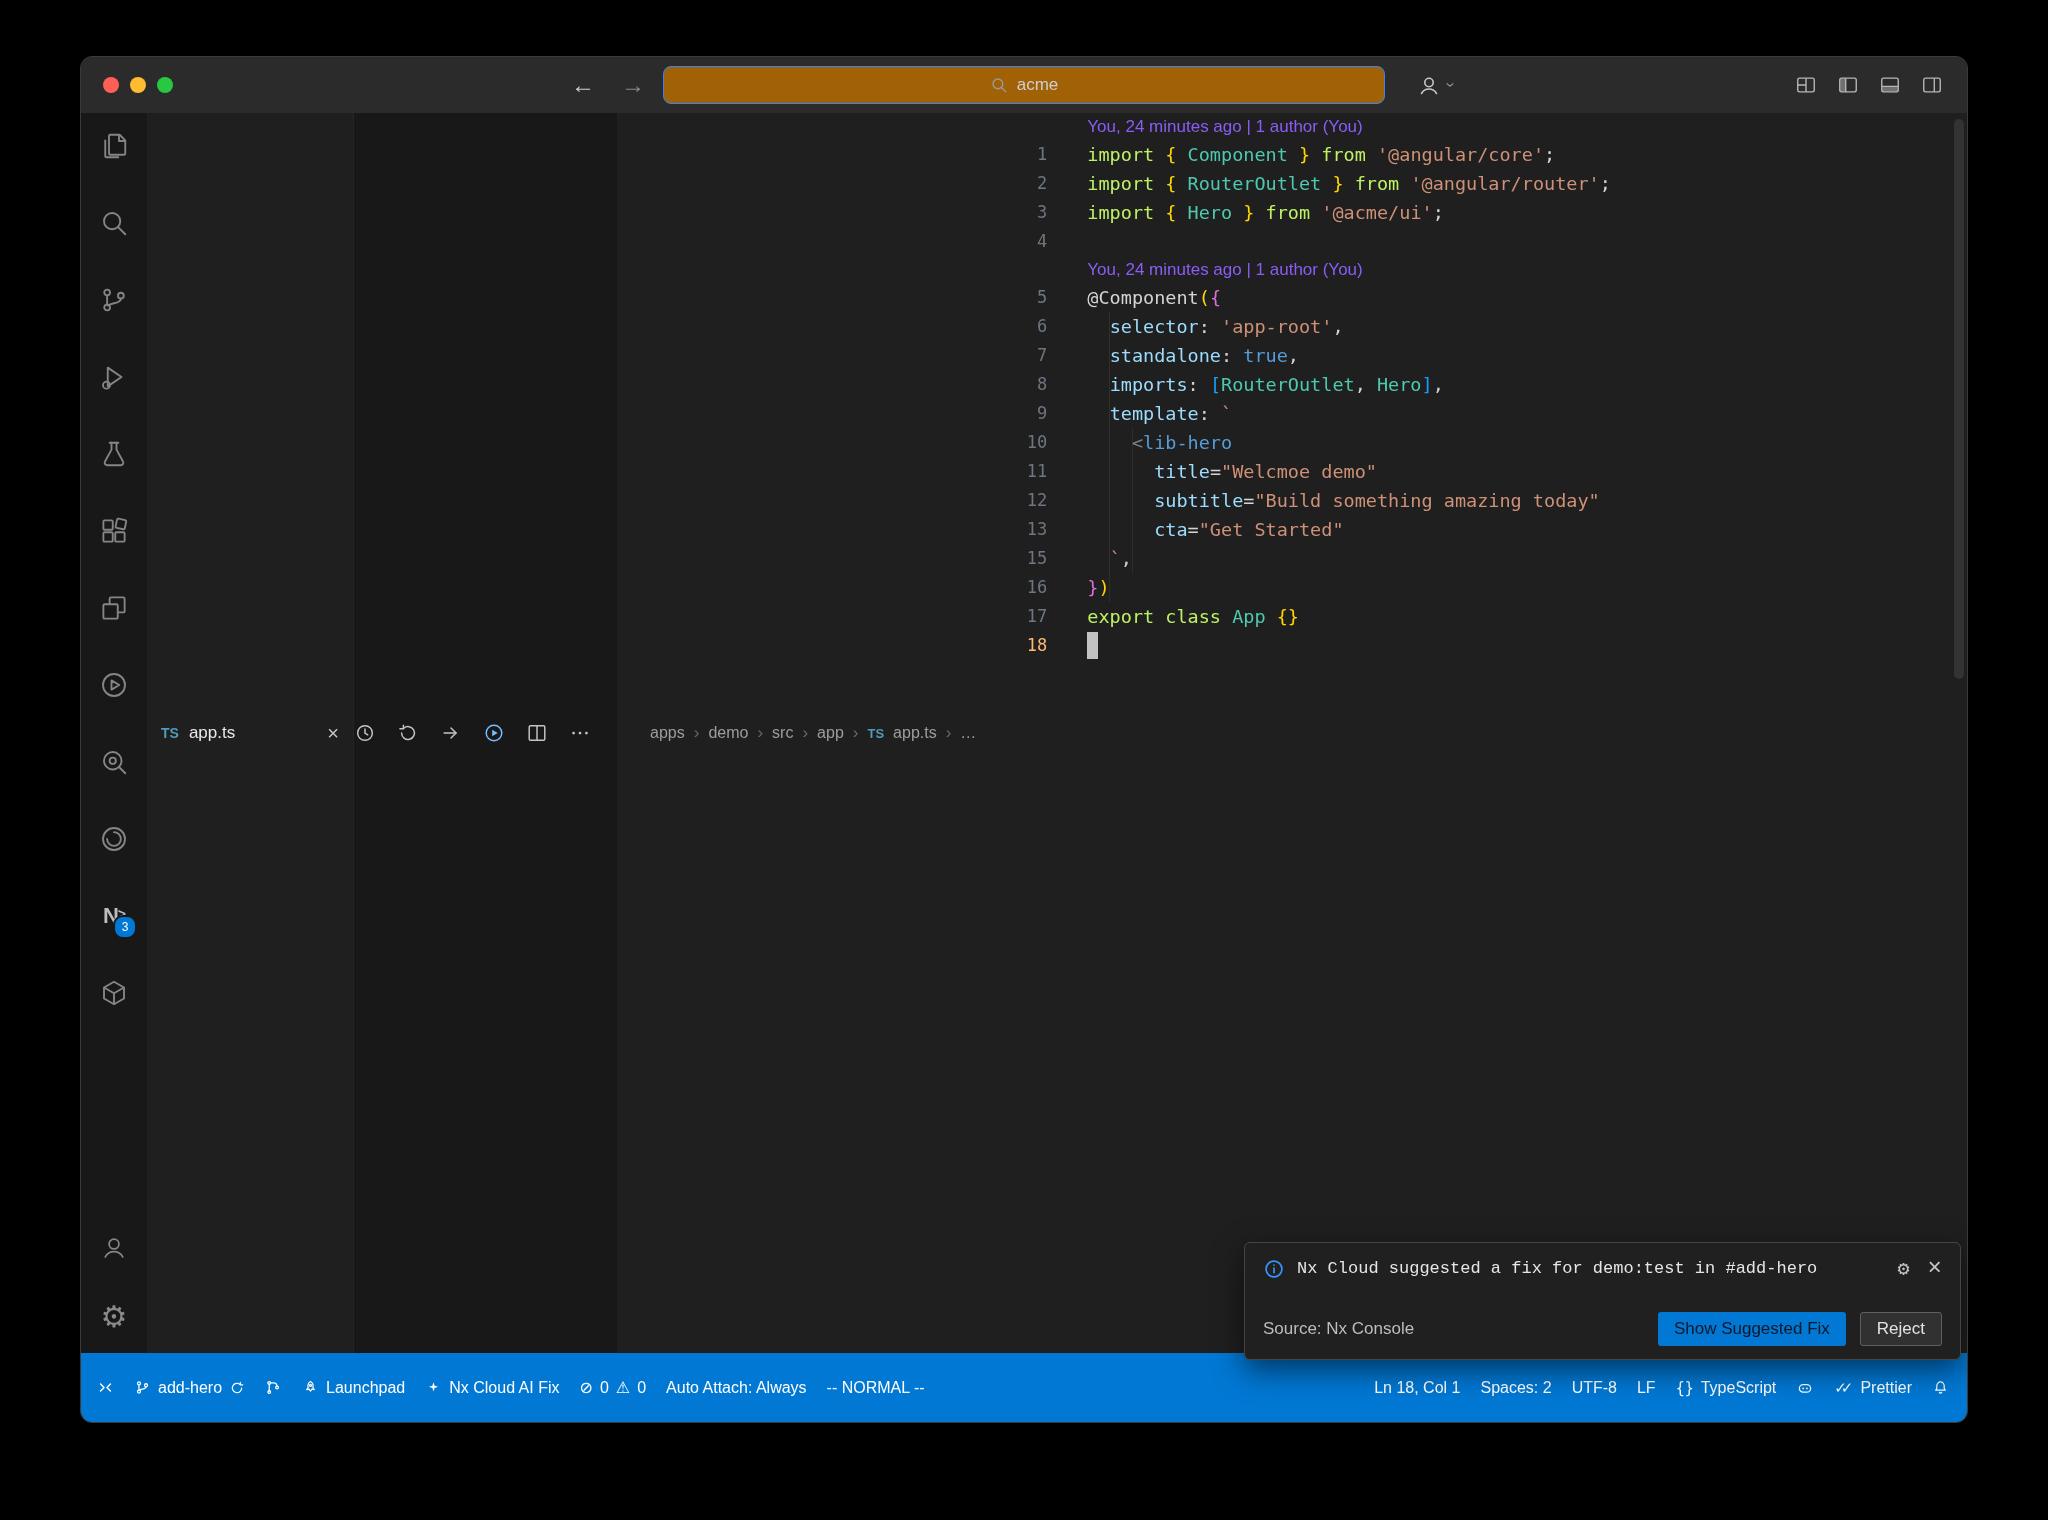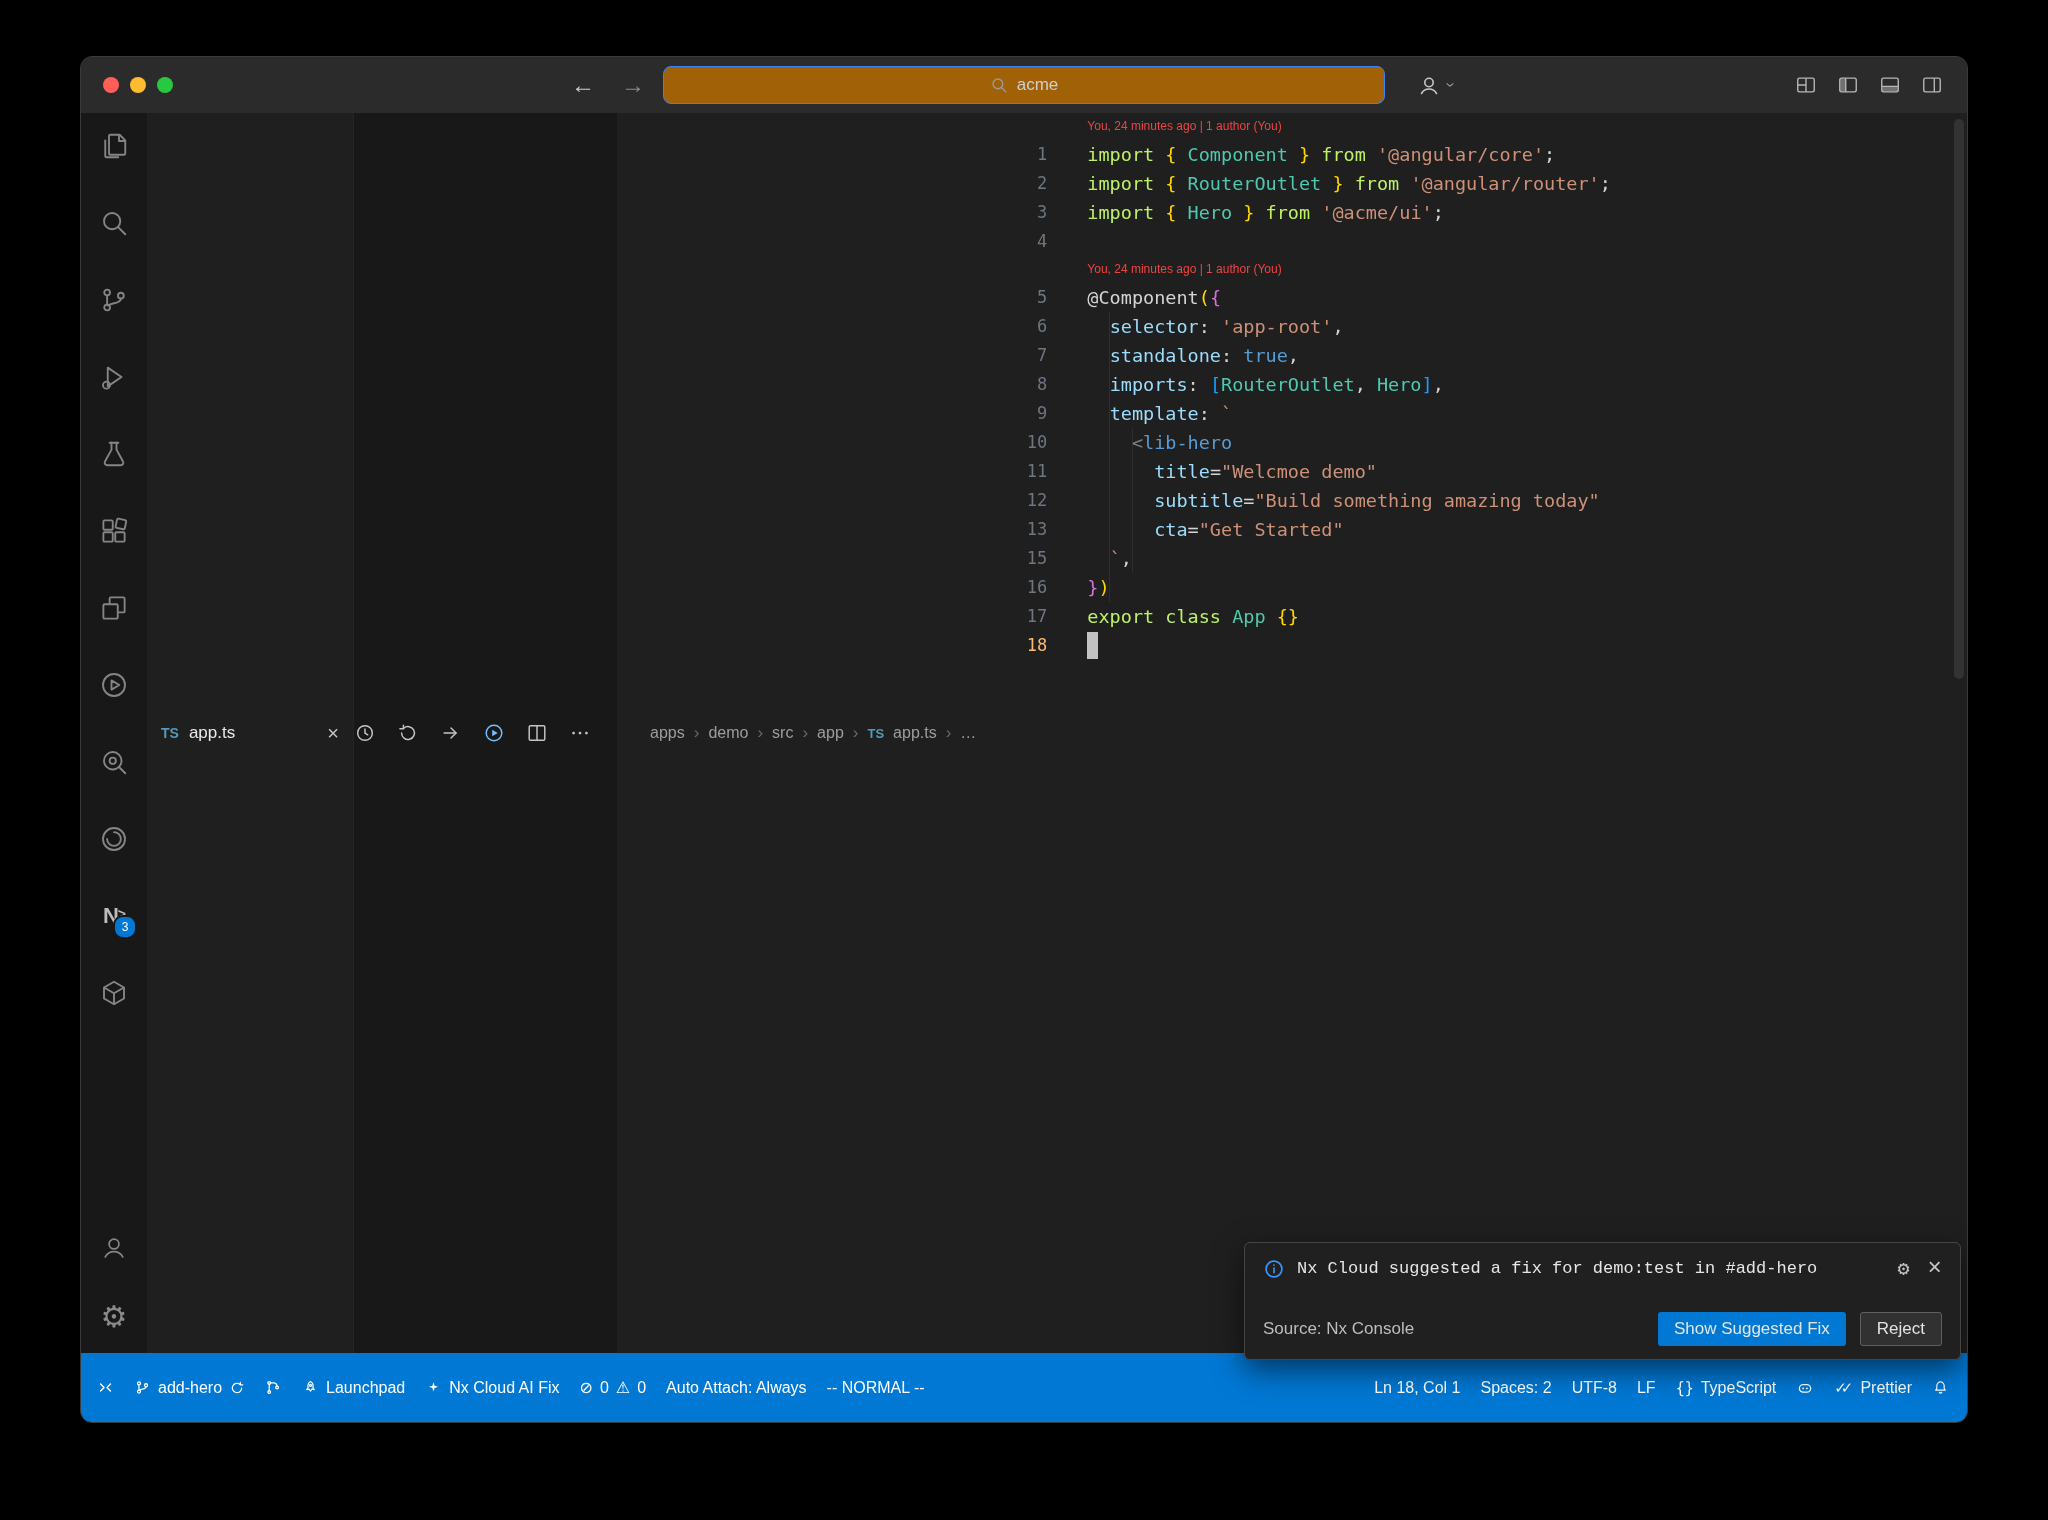--- a/index.html
+++ b/index.html
@@ -50,42 +50,42 @@
   .breadcrumb{flex:0 0 35px;display:flex;align-items:center;gap:9px;padding-left:33px;color:#9d9d9d;font-size:16px;}
   .bc-sep{color:#6a6a6a;font-size:17px;}
   .bc-ts{color:#519aba;font-weight:700;font-size:13px;}
   
   .code-area{flex:1;position:relative;overflow:hidden;font-family:"DejaVu Sans Mono", monospace;font-size:18.5px;}
   .row{display:flex;height:29px;line-height:29px;white-space:pre;}
   .row.lens{height:27px;line-height:27px;}
   .num{flex:0 0 71px;width:71px;text-align:right;color:#6e7681;font-size:17px;}
   .num.active{color:#fdba74;}
   .codeline{padding-left:40px;white-space:pre;}
-  .lens-text{padding-left:40px;color:#ef4444;font-size:12px;font-family:"Liberation Sans", sans-serif;}
+  .lens-text{padding-left:40px;color:#8b5cf6;font-size:17px;font-family:"Liberation Sans", sans-serif;}
   .tk-kw{color:#bef264}.tk-pl{color:#d4d4d4}.tk-ty{color:#4EC9B0}.tk-st{color:#CE9178}
   .tk-pr{color:#9CDCFE}.tk-cn{color:#569CD6}.tk-tg{color:#569CD6}.tk-ab{color:#808080}
   .tk-pu{color:#d4d4d4}.tk-b1{color:#FFD700}.tk-b2{color:#DA70D6}.tk-b3{color:#179FFF}
   .cursor{display:inline-block;width:11px;height:27px;margin-top:1px;background:#c2c2c2;vertical-align:top;}
   .guide{position:absolute;width:1px;background:rgba(255,255,255,0.07);}
   .guide.g1{left:133px;top:199px;height:290px;}
   .guide.g2{left:156px;top:315px;height:145px;}
   .vthumb{position:absolute;right:3px;top:6px;width:10px;height:560px;border-radius:5px;background:rgba(121,121,121,0.22);}
   
   .toast{
     position:absolute;left:1163px;top:1185px;width:717px;height:118px;z-index:6;
     background:#202020;border:1px solid #454545;border-radius:6px;box-shadow:0 10px 30px rgba(0,0,0,.55);
     box-sizing:border-box;padding:13px 18px;display:flex;flex-direction:column;justify-content:space-between;
   }
   .toast-row1{display:flex;align-items:center;gap:12px;font-size:17px;color:#e6e6e6;font-family:Liberation Mono, monospace;}
   .toast-title{flex:1;}
   .toast-gear{font-size:20px;color:#c5c5c5;}
   .toast-close{font-size:24px;color:#c5c5c5;line-height:1;margin-left:6px;}
   .toast-row2{display:flex;align-items:center;gap:14px;font-size:17px;color:#bdbdbd;}
   .btn{border-radius:3px;font-size:17px;padding:7px 16px;display:inline-block;}
-  .btn-primary{background:var(--accent,#0078d4);color:#e5e5e5;margin-left:auto;}
+  .btn-primary{background:var(--accent,#0078d4);color:#0f172a;margin-left:auto;}
   .btn-secondary{background:#313131;color:#e3e3e3;border:1px solid #5f5f5f;padding:6px 16px;}
   
   .statusbar{flex:0 0 37px;background:var(--sb,#0078d4);color:#fff;display:flex;align-items:center;font-size:16px;padding-left:6px;}
   .sb-item{display:flex;align-items:center;gap:7px;padding:16px 10px;height:37px;}
   .sb-right{margin-left:auto;display:flex;align-items:flex-end;padding-right:8px;}
   .sb-glyph{font-size:16px;line-height:1;}
   .dc{letter-spacing:-6px;font-size:15px;padding-right:6px;}
   .braces{font-family:"DejaVu Sans Mono",monospace;font-size:15px;}
 </style>
 </head>

